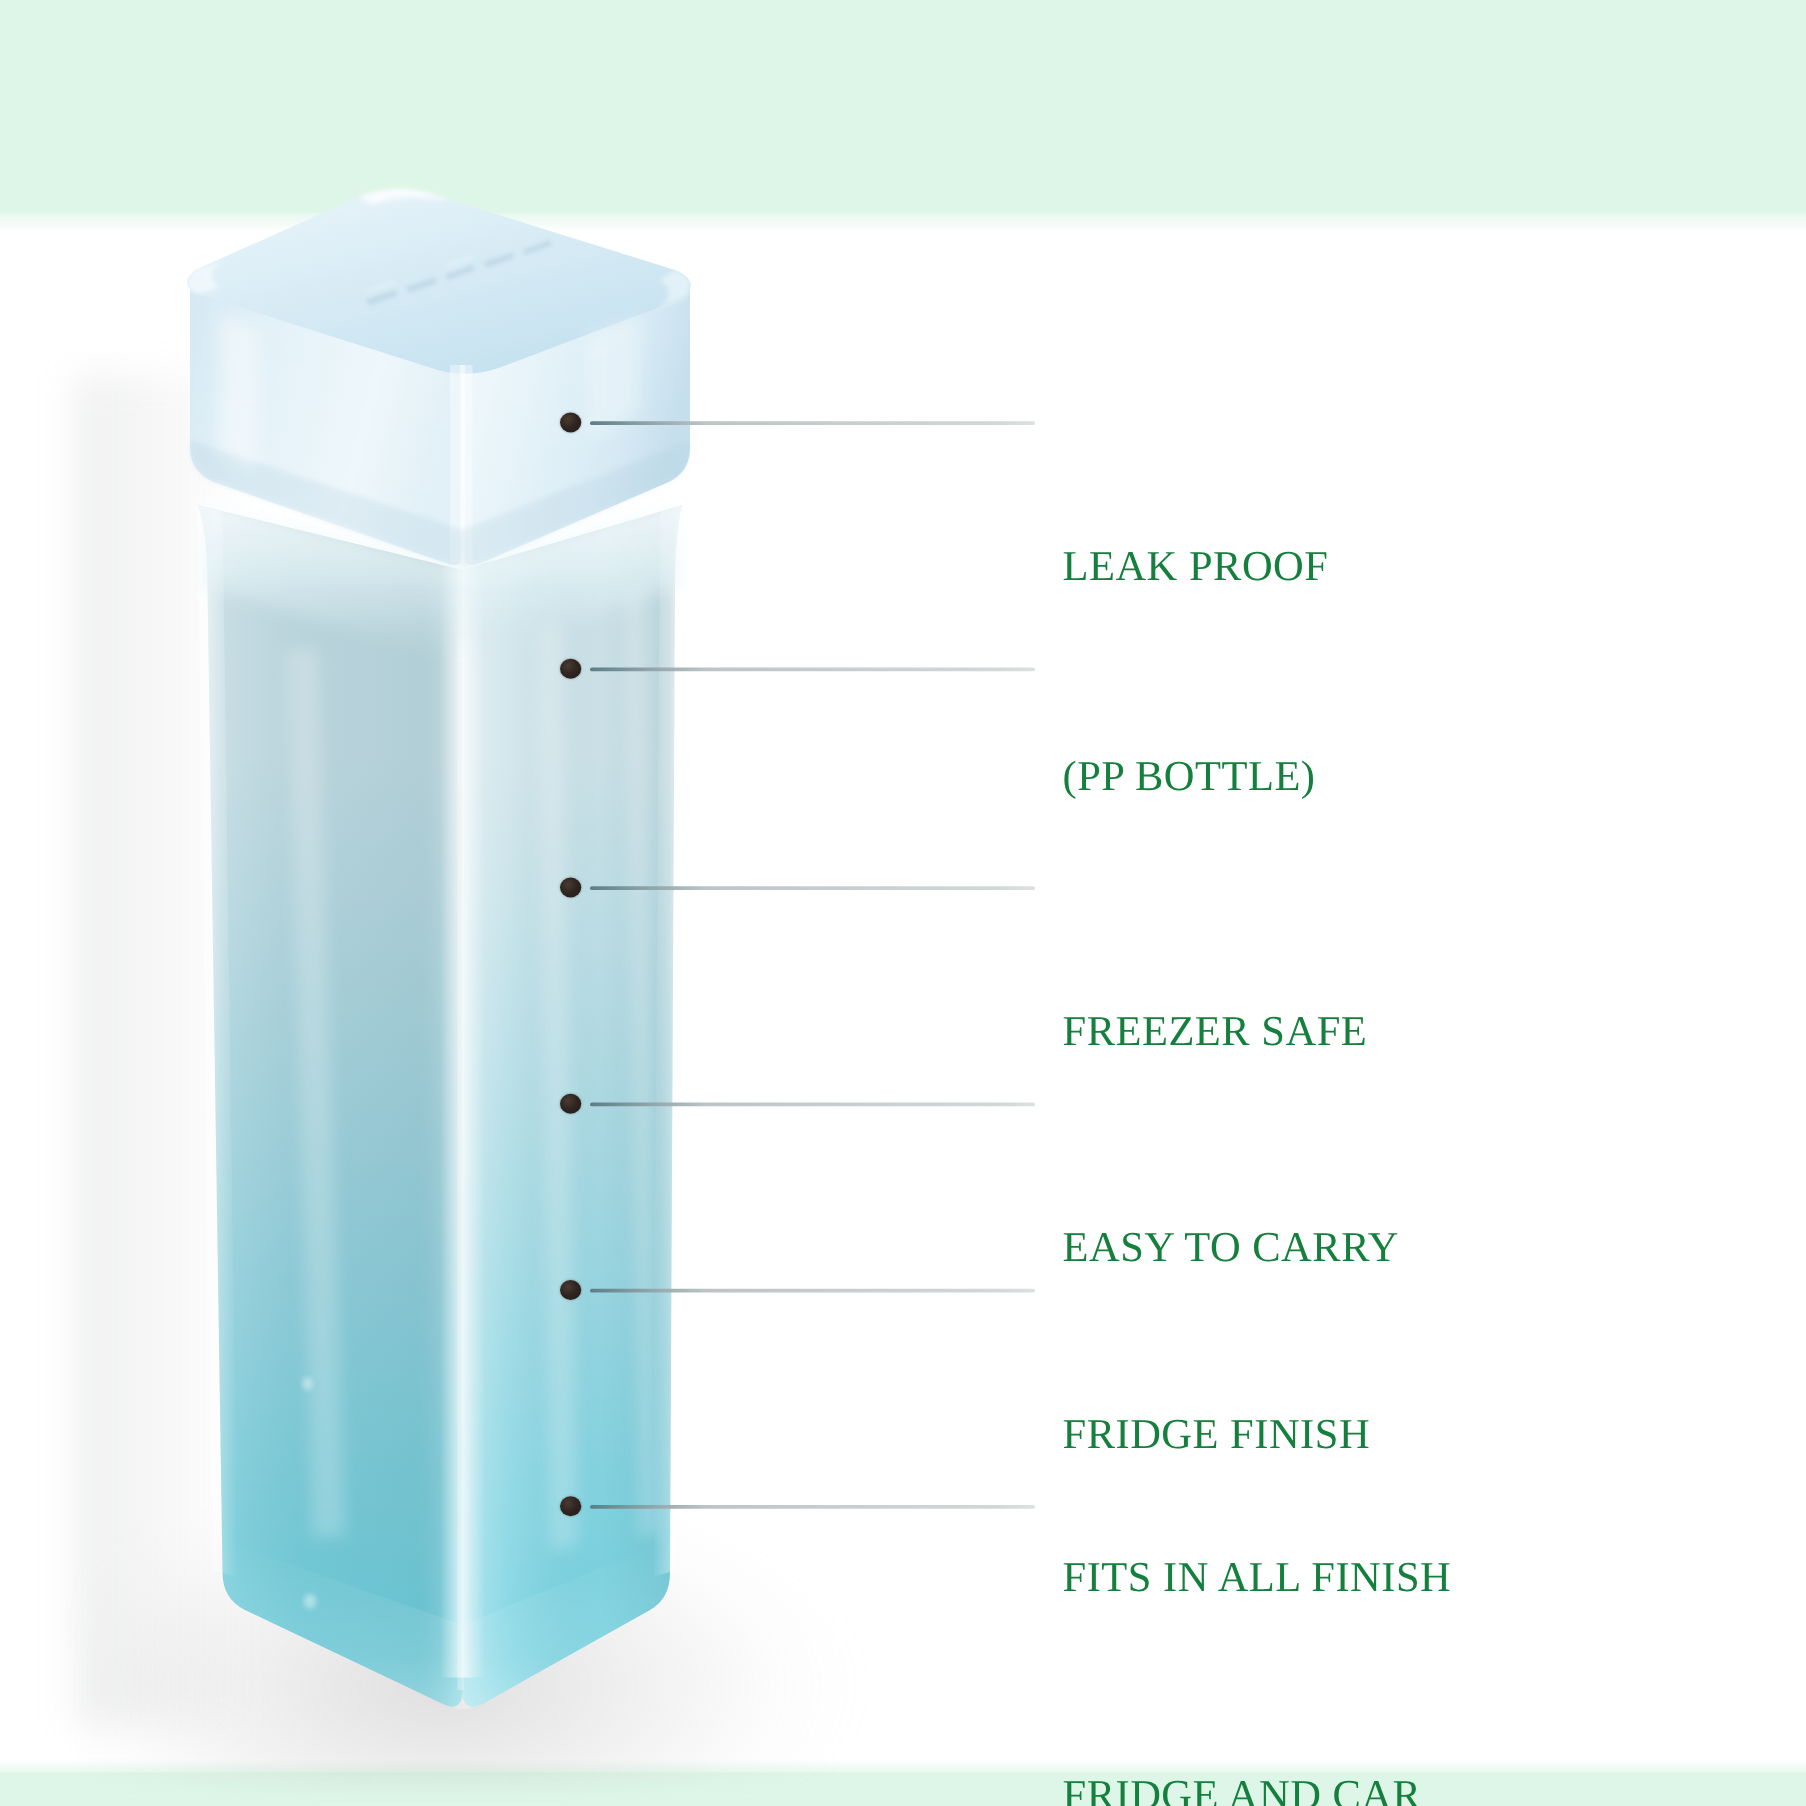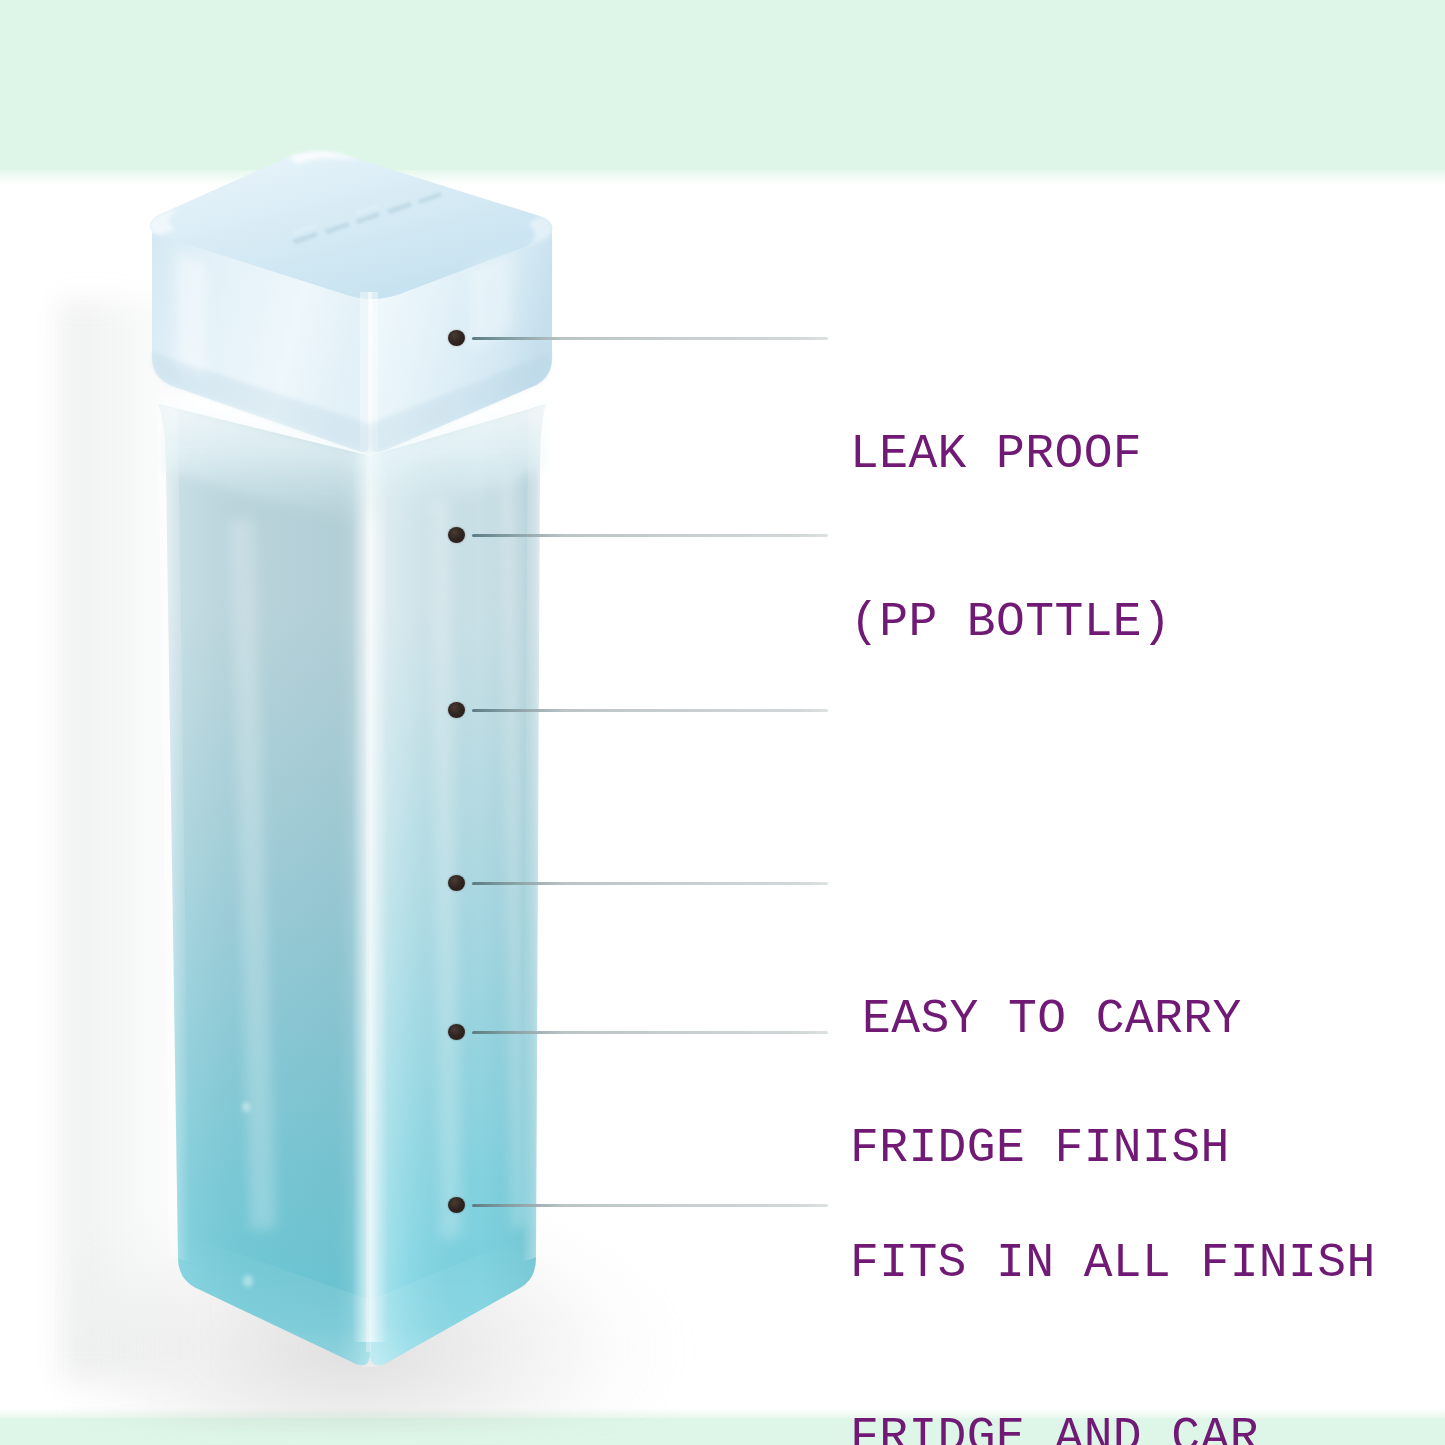--- a/index.html
+++ b/index.html
@@ -82,23 +82,23 @@
     position: absolute;
     width: 17px; height: 16px;
     border-radius: 50%;
     background: radial-gradient(circle at 38% 34%, #4a3b33 0%, #302520 45%, #241b17 100%);
     box-shadow: 0 0 2px rgba(0,0,0,0.35);
   }
 
   
   .callout {
     position: absolute;
-    color: #701a75;
-    font-family: Liberation Mono, monospace;
-    font-size: 48px;
+    color: #15803d;
+    font-family: Liberation Serif, serif;
+    font-size: 34px;
     font-weight: 400;
     letter-spacing: 0.4px;
     line-height: 58px;
     white-space: pre;
   }
   .callout .line { display: block; }
 </style>
 </head>
 <body>
 
@@ -333,22 +333,25 @@
   <div class="dot" style="left:448px; top:1197px;"></div>
 
   <div class="callout" style="left:850px; top:309px;">
     <span class="line">LEAK PROOF</span>
   </div>
 
   <div class="callout" style="left:850px; top:477px;">
     <span class="line">(PP BOTTLE)</span>
   </div>
 
-
-  <div class="callout" style="left:850px; top:874px;margin-left:12px;">
+  <div class="callout" style="left:850px; top:681px;">
+    <span class="line">FREEZER SAFE</span>
+  </div>
+
+  <div class="callout" style="left:850px; top:854px;">
     <span class="line">EASY TO CARRY</span>
   </div>
 
   <div class="callout" style="left:850px; top:1003px;">
     <span class="line">FRIDGE FINISH</span>
   </div>
 
   <div class="callout" style="left:850px; top:1118px;">
     <span class="line">FITS IN ALL FINISH</span>
     <span class="line">FRIDGE AND CAR</span>

